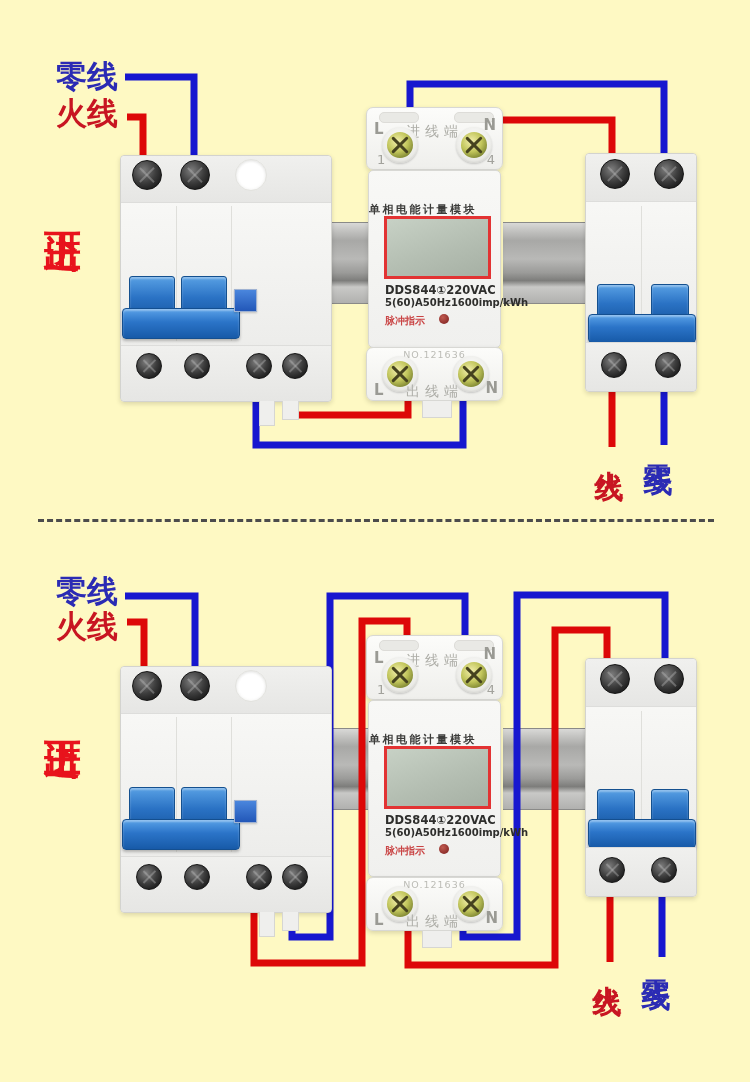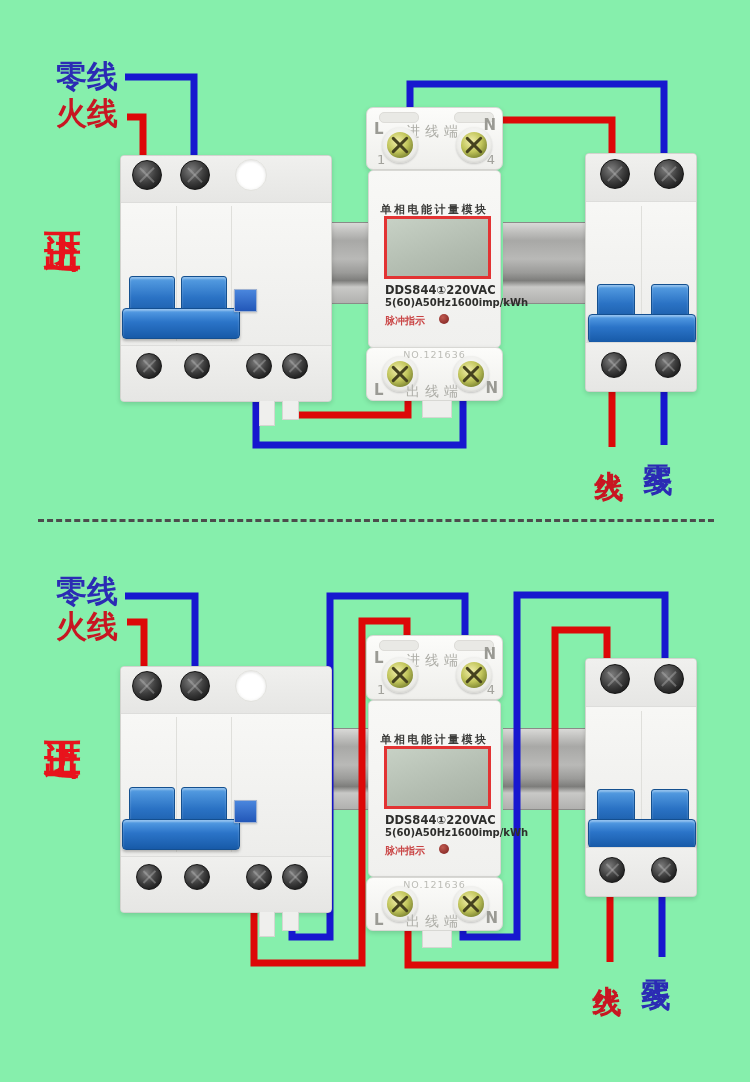--- a/index.html
+++ b/index.html
@@ -1,16 +1,16 @@
 <!DOCTYPE html>
 <html><head>
 <meta charset="utf-8">
 <style>
   html,body{margin:0;padding:0;background:#ffffff;}
-  .canvas{position:relative;width:750px;height:1082px;background:#86efac;overflow:hidden;
+  .canvas{position:relative;width:750px;height:1082px;background:#fef9c3;overflow:hidden;
           font-family:"DejaVu Sans",sans-serif;}
   .wires{position:absolute;left:0;top:0;z-index:2;}
   .wires path{fill:none;stroke-width:7;}
   
   .rail{position:absolute;z-index:1;height:80px;
         background:linear-gradient(180deg,#d9d9d7 0%,#c2c2c0 10%,#a8a8a6 22%,#b9b9b7 45%,#9b9b99 62%,#7d7d7b 72%,#c9c9c7 80%,#b1b1af 100%);
         border-top:1px solid #8a8a88;border-bottom:1px solid #8a8a88;}
   
   .breaker{position:absolute;z-index:3;background:linear-gradient(180deg,#fbfbf9 0%,#f1f1ef 55%,#e8e8e6 100%);
            border:1px solid #d3d3cf;border-radius:4px;box-shadow:0 2px 5px rgba(0,0,0,.14);}
@@ -45,21 +45,21 @@
   .m-termtitle{position:absolute;left:0;right:0;text-align:center;font-size:14px;letter-spacing:5px;color:#aeaea8;}
   .m-num{position:absolute;font-size:13px;color:#a2a29c;}
   .collar{position:absolute;width:36px;height:36px;border-radius:50%;
           background:radial-gradient(circle at 50% 38%,#ffffff,#ebebe7 65%,#dadad6);
           box-shadow:0 1px 2px rgba(0,0,0,.18),inset 0 -1px 2px rgba(0,0,0,.08);}
   .brass{position:absolute;inset:5px;border-radius:50%;
          background:radial-gradient(circle at 40% 36%,#f2eeac 0%,#c2c65c 45%,#7e8632 78%,#5d6323 100%);}
   .brass::before,.brass::after{content:"";position:absolute;left:8%;top:50%;width:84%;height:3px;background:#46431f;border-radius:2px;}
   .brass::before{transform:translateY(-50%) rotate(45deg);}
   .brass::after{transform:translateY(-50%) rotate(-45deg);}
-  .m-title{position:absolute;left:0;right:0;text-align:center;font-size:11px;font-weight:bold;
+  .m-title{position:absolute;left:0;right:0;text-align:left;font-size:11px;font-weight:bold;
            letter-spacing:2.5px;color:#3c3c3a;}
   .lcd{position:absolute;border:3px solid #e23333;background:linear-gradient(160deg,#c7d1c5 0%,#b4beb2 55%,#a6b0a4 100%);}
   .m-row{position:absolute;left:16px;right:9px;display:flex;justify-content:space-between;
          font-weight:bold;color:#2e2e2c;}
   .m-serial{position:absolute;left:0;right:0;text-align:center;font-size:9.5px;color:#bcbcb6;letter-spacing:1px;}
   .pulse-dot{width:10px;height:10px;border-radius:50%;background:radial-gradient(circle at 38% 34%,#c05a50,#8e2f2c 70%);
              display:inline-block;margin-left:14px;}
   
   .cnlabel{position:absolute;z-index:4;font-size:31px;font-weight:bold;line-height:1.05;white-space:nowrap;}
   .vtext{writing-mode:vertical-rl;text-orientation:upright;letter-spacing:2px;}

